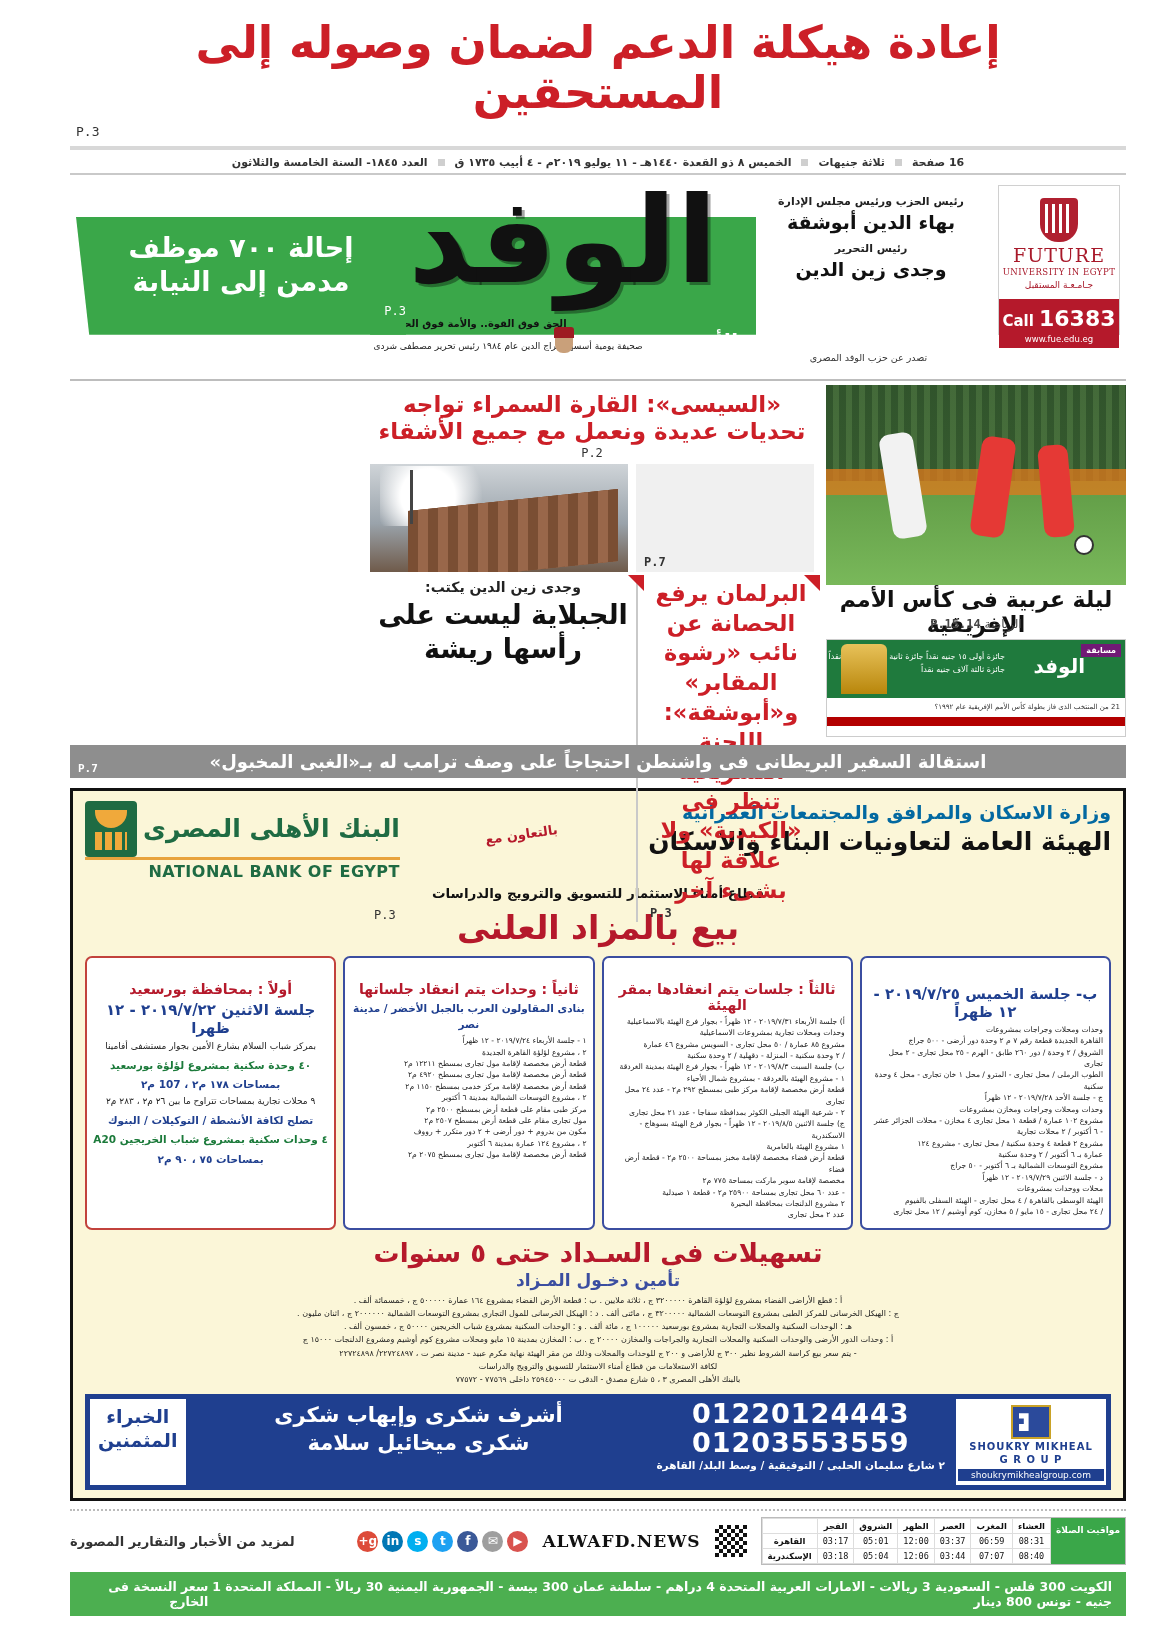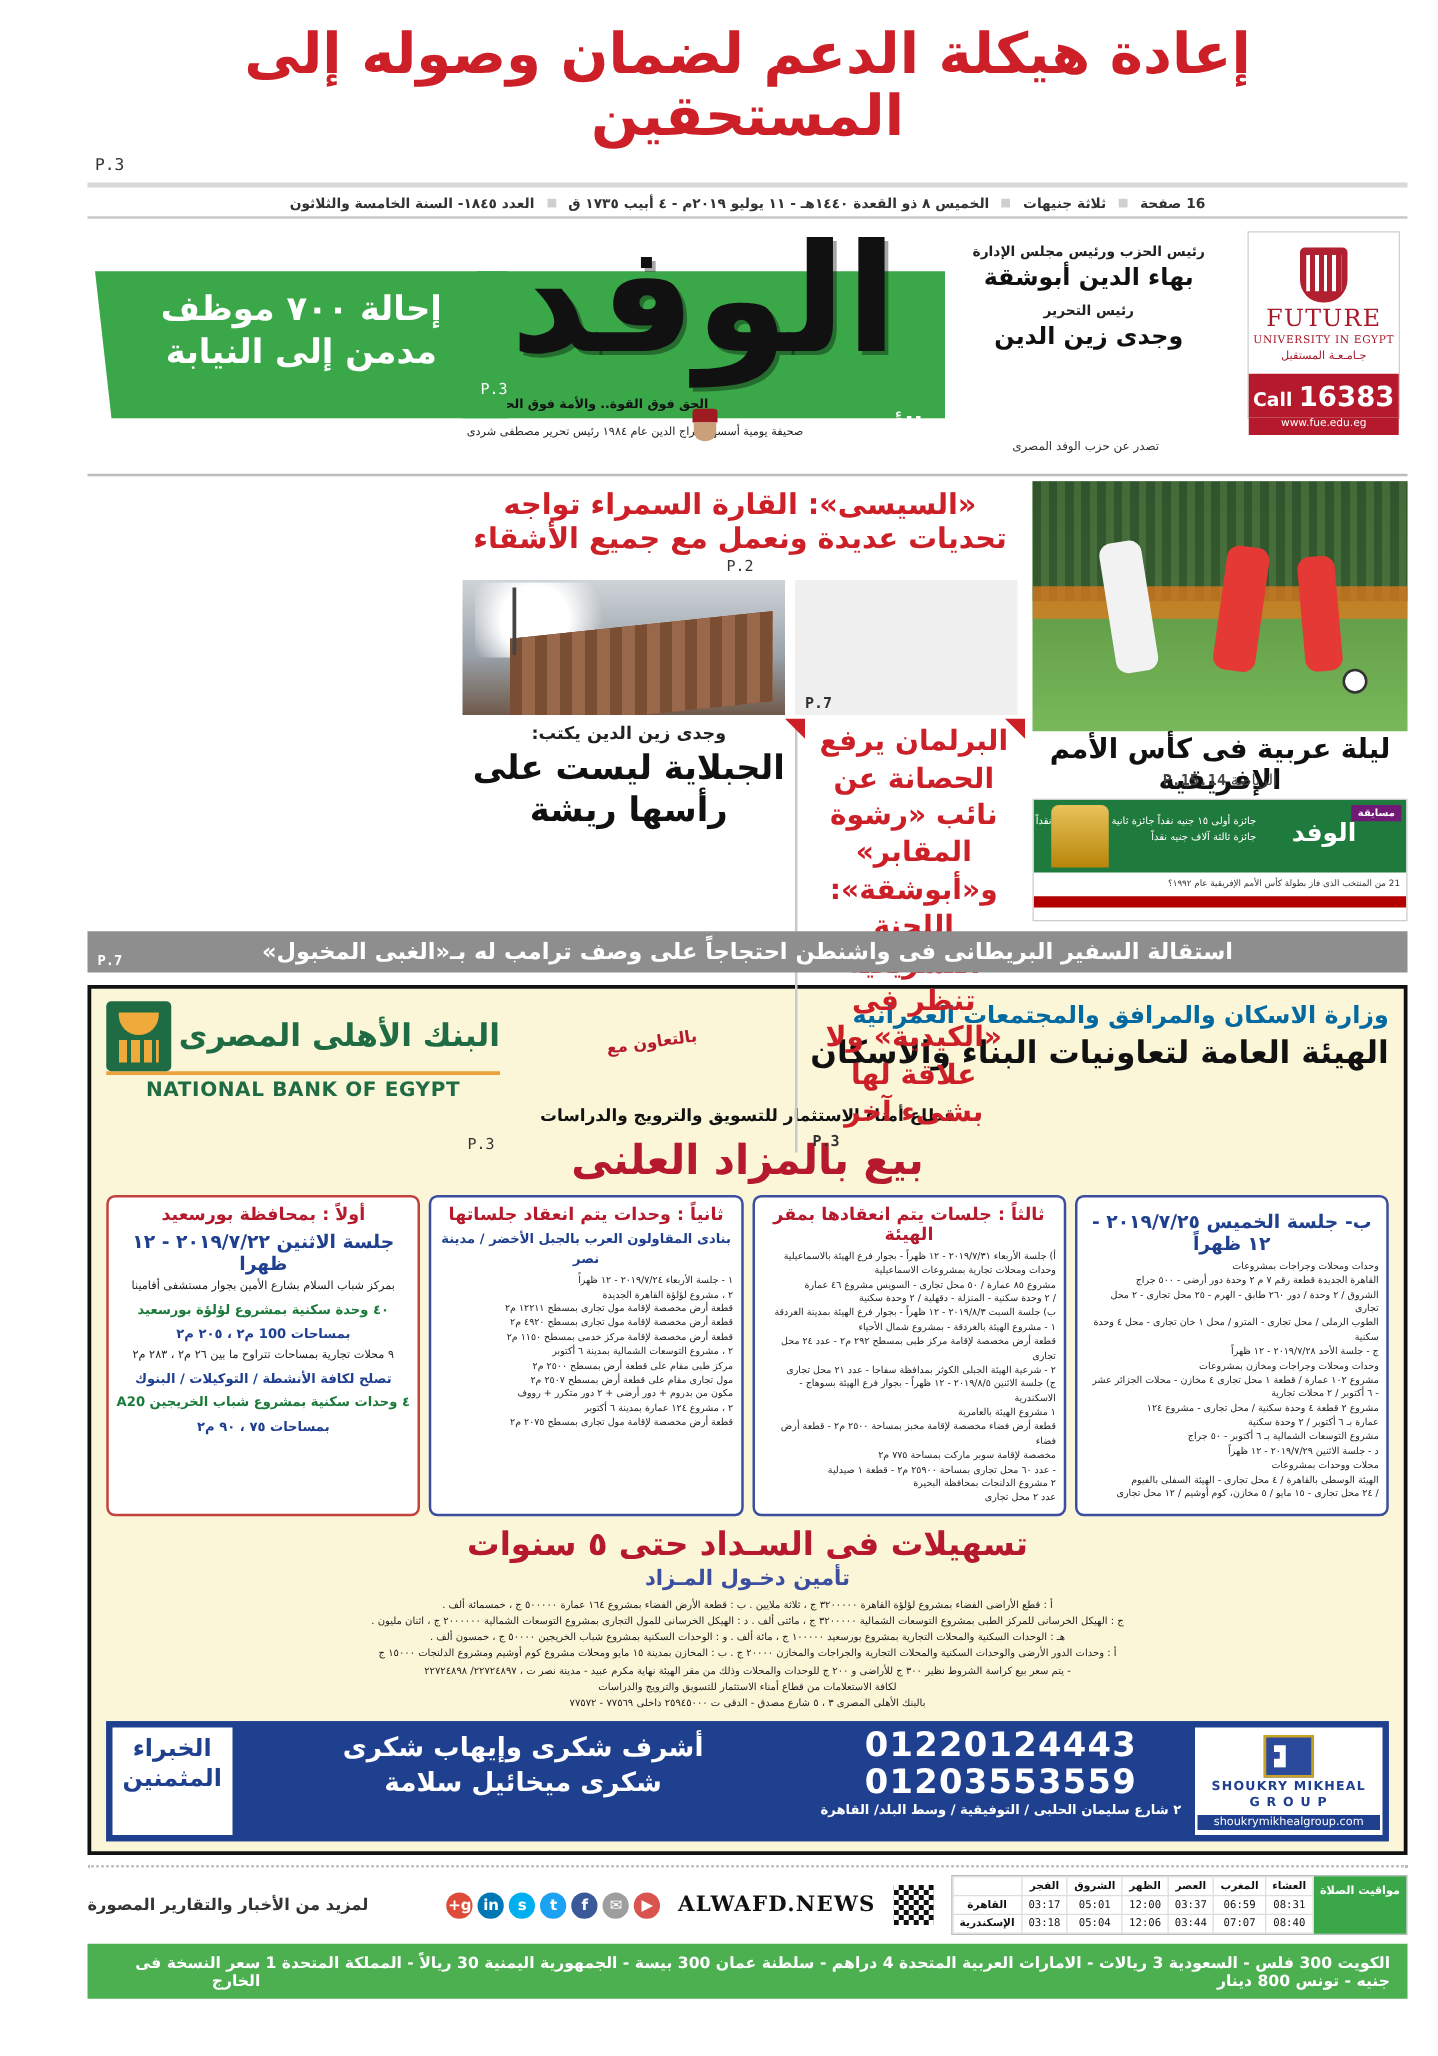--- a/index.html
+++ b/index.html
@@ -186,36 +186,36 @@
   .advert {
     margin:10px 24px 0 24px; border:3px solid #111; background:#fbf6d8;
     padding:10px 12px 8px 12px;
   }
   .ad-head { display:flex; align-items:flex-start; justify-content:space-between; }
   .ad-min { text-align:right; }
   .ad-min .l1 { font-size:19px; font-weight:bold; color:#0369a1; }
   .ad-min .l2 { font-size:25px; font-weight:bold; color:#111; margin-top:4px;}
   .coop { color:#b5192b; font-size:13px; font-weight:bold; transform:rotate(-8deg);
           margin:26px 6px 0 0; }
-  .nbe { text-align:center; }
+  .nbe { }
   .nbe-row { display:flex; align-items:center; gap:6px; }
   .nbe-ar { color:#1f6b43; font-size:25px; font-weight:bold; }
   .nbe-en { color:#1f6b43; font-size:16px; font-weight:bold; letter-spacing:.5px;
             border-top:3px solid #e8a33d; padding-top:2px; }
   .nbe-mark { width:52px; height:56px; background:#1f6b43; border-radius:4px; position:relative;}
   .nbe-mark:before{ content:""; position:absolute; left:10px; top:9px; width:32px; height:18px;
                     background:#f0a93b; border-radius:0 0 16px 16px;}
   .nbe-mark:after{ content:""; position:absolute; left:10px; top:31px; width:32px; height:18px;
                    background:repeating-linear-gradient(90deg,#f0a93b 0 7px,#1f6b43 7px 10px);}
   .ad-sector { text-align:center; font-size:13.5px; font-weight:bold; color:#111; margin-top:4px;}
   .ad-title { text-align:center; color:#b5192b; font-size:33px; font-weight:bold; margin:7px 0 9px 0;}
 
   .cols { display:flex; gap:7px; align-items:stretch; }
   .col { flex:1; background:#fff; border:2px solid #3b4ea0; border-radius:7px;
-         padding:6px 6px 7px 6px; }
+         padding:23px 6px 7px 6px; }
   .col.first { border-color:#c2423c; }
   .col h4 { font-size:14px; font-weight:bold; color:#b5192b; text-align:center; }
   .col .sess { font-size:15px; font-weight:bold; color:#1f3f8f; text-align:center; margin-top:4px;}
   .col p { font-size:9px; line-height:1.55; color:#1b1b1b; text-align:center; margin-top:3px;}
   .col p.tiny { font-size:7.6px; line-height:1.5; text-align:right; }
   .col p.blue { color:#1f3f8f; font-weight:bold; font-size:10.5px; }
   .col p.green { color:#1b7a3a; font-weight:bold; font-size:10.5px; }
 
   .ad-facil { text-align:center; color:#b5192b; font-size:26px; font-weight:bold;
               letter-spacing:3px; margin-top:8px;}
@@ -477,21 +477,21 @@
           <span>٢ ، مشروع ١٢٤ عمارة بمدينة ٦ أكتوبر</span><br>
           <span>قطعة أرض مخصصة لإقامة مول تجارى بمسطح ٢٠٧٥ م٢</span>
         </p>
       </div>
 
       <div class="col first">
         <h4>أولاً : بمحافظة بورسعيد</h4>
         <div class="sess">جلسة الاثنين ٢٠١٩/٧/٢٢ - ١٢ ظهرا</div>
         <p>بمركز شباب السلام بشارع الأمين بجوار مستشفى أفامينا</p>
         <p class="green">٤٠ وحدة سكنية بمشروع لؤلؤة بورسعيد</p>
-        <p class="blue">بمساحات 100 م٢ ، ٢٠٥ م٢</p>
+        <p class="blue">بمساحات ١٧٨ م٢ ، 107 م٢</p>
         <p>٩ محلات تجارية بمساحات تتراوح ما بين ٢٦ م٢ ، ٢٨٣ م٢</p>
         <p class="blue">تصلح لكافة الأنشطة / التوكيلات / البنوك</p>
         <p class="green">٤ وحدات سكنية بمشروع شباب الخريجين A20</p>
         <p class="blue">بمساحات ٧٥ ، ٩٠ م٢</p>
       </div>
     </div>
 
     <div class="ad-facil">تسهيلات فى السـداد حتى ٥ سنوات</div>
     <div class="ad-ins">تأمين دخـول المـزاد</div>
 

